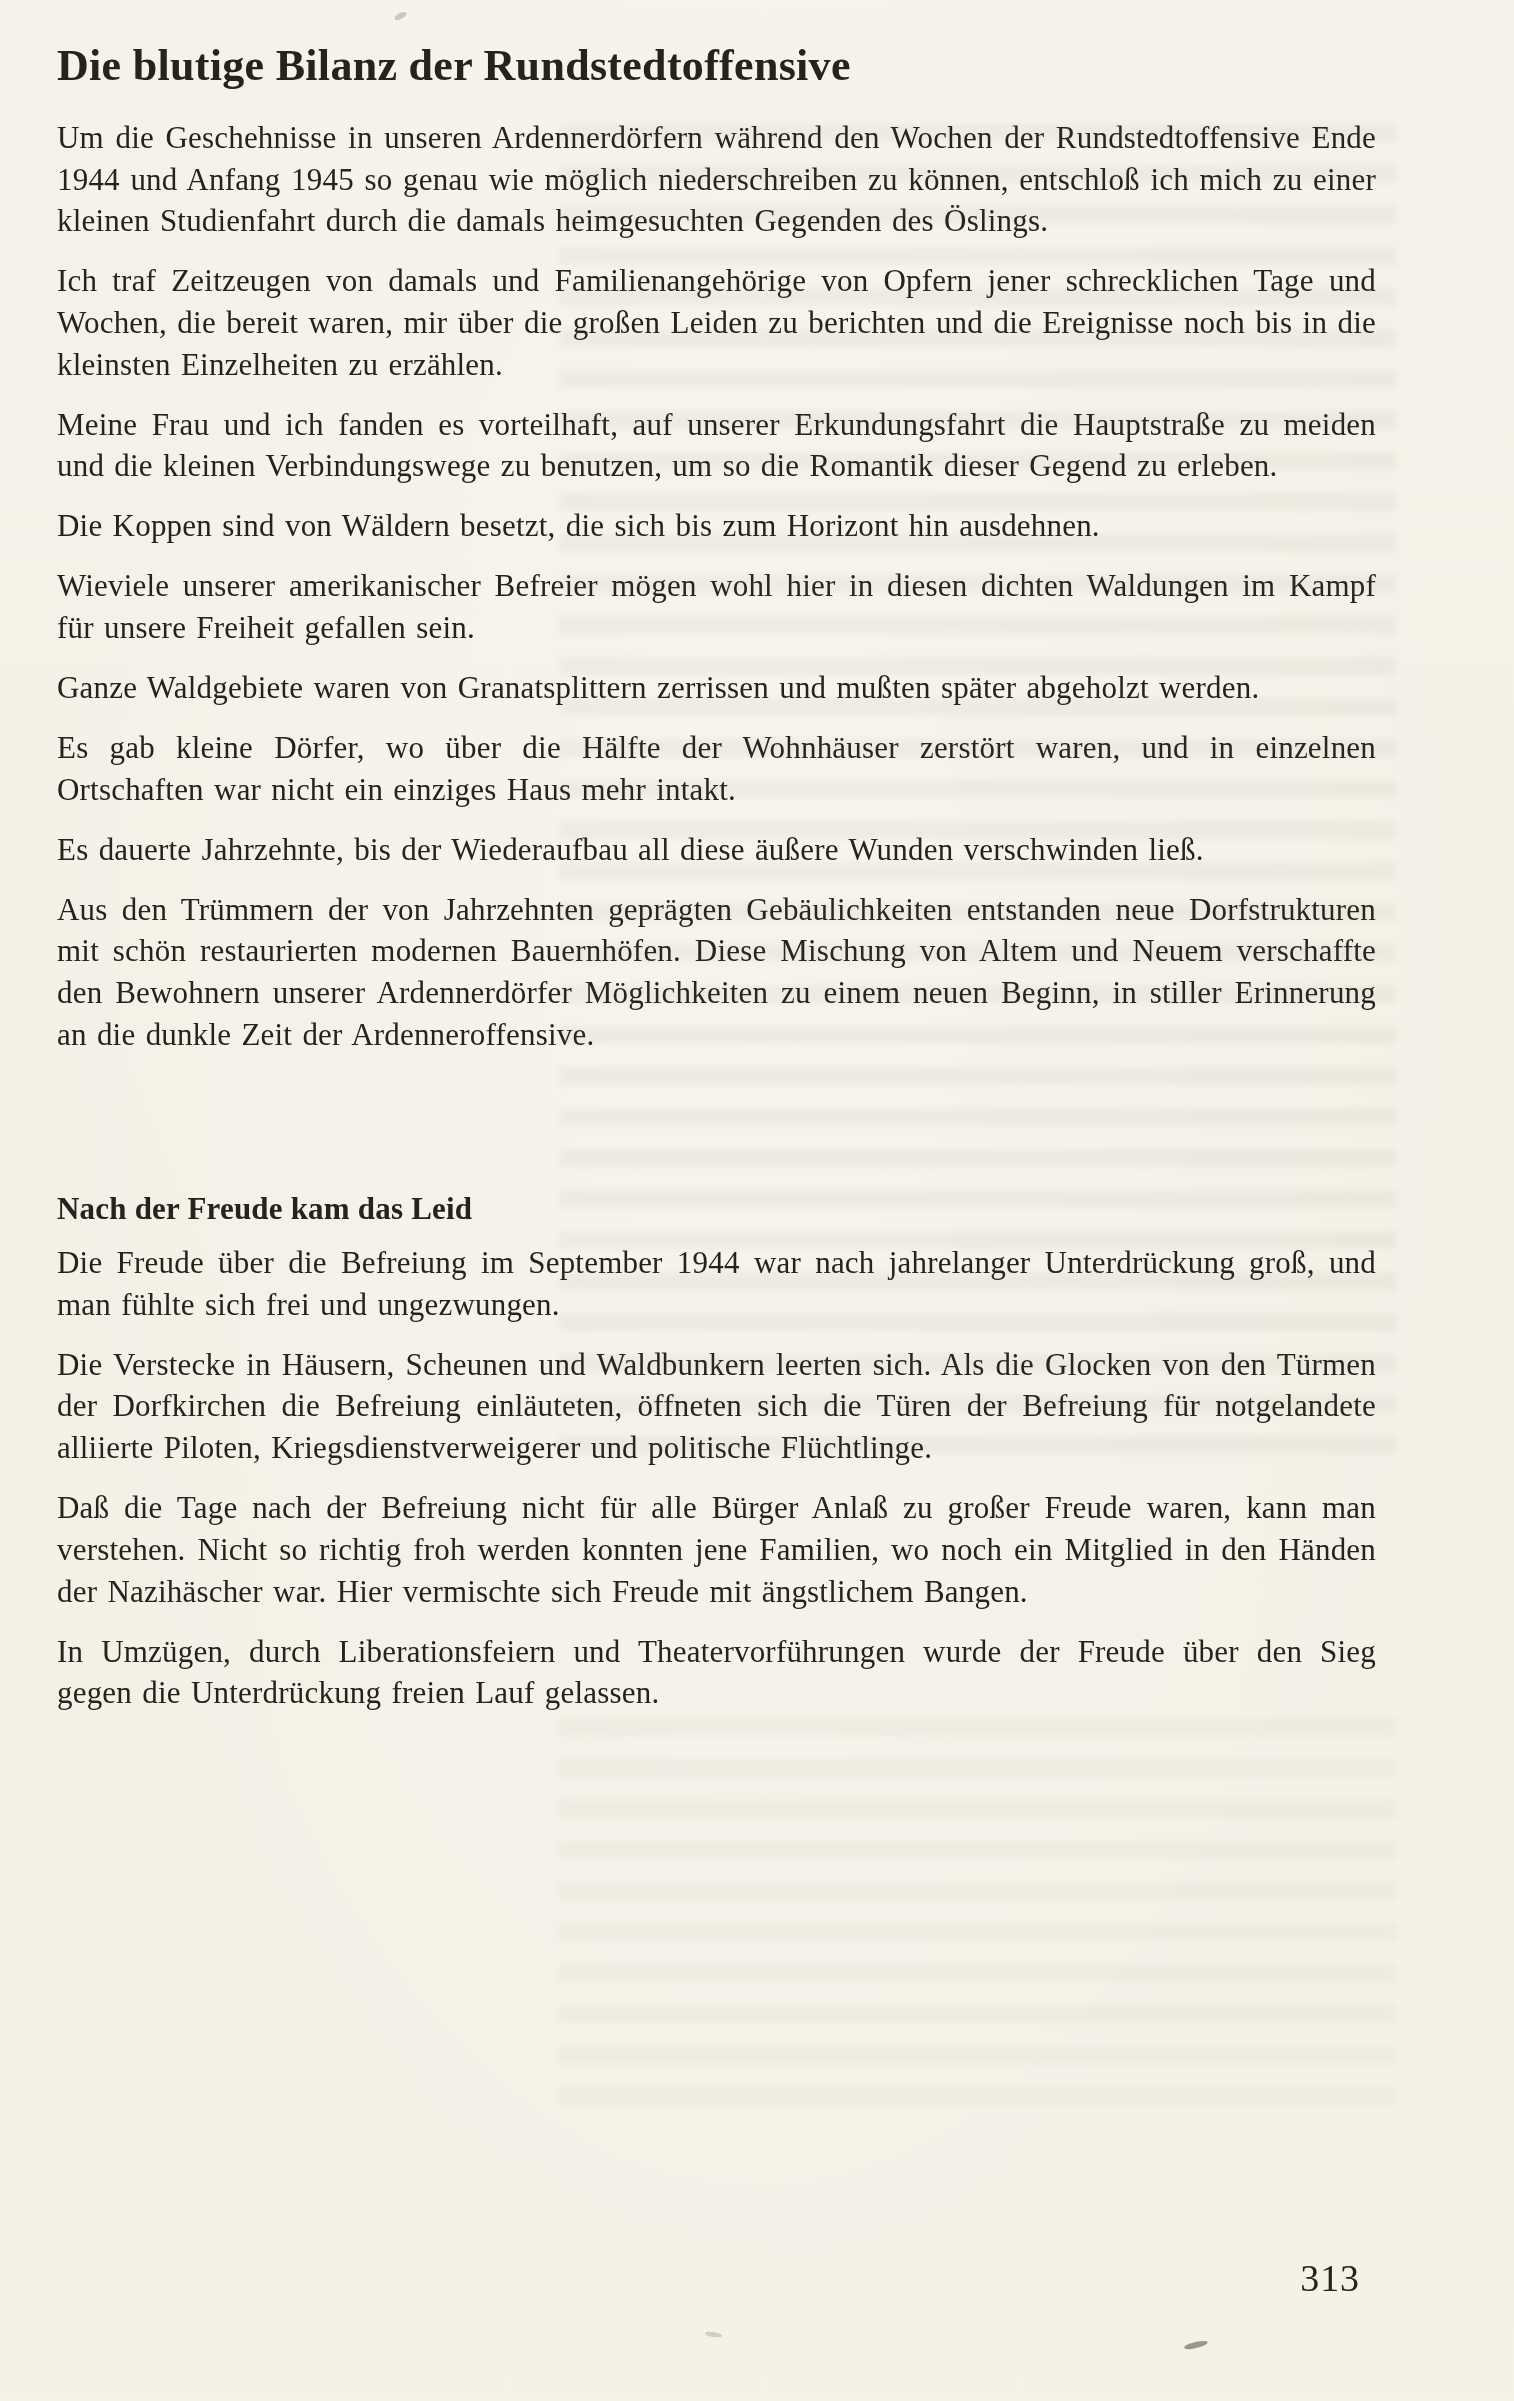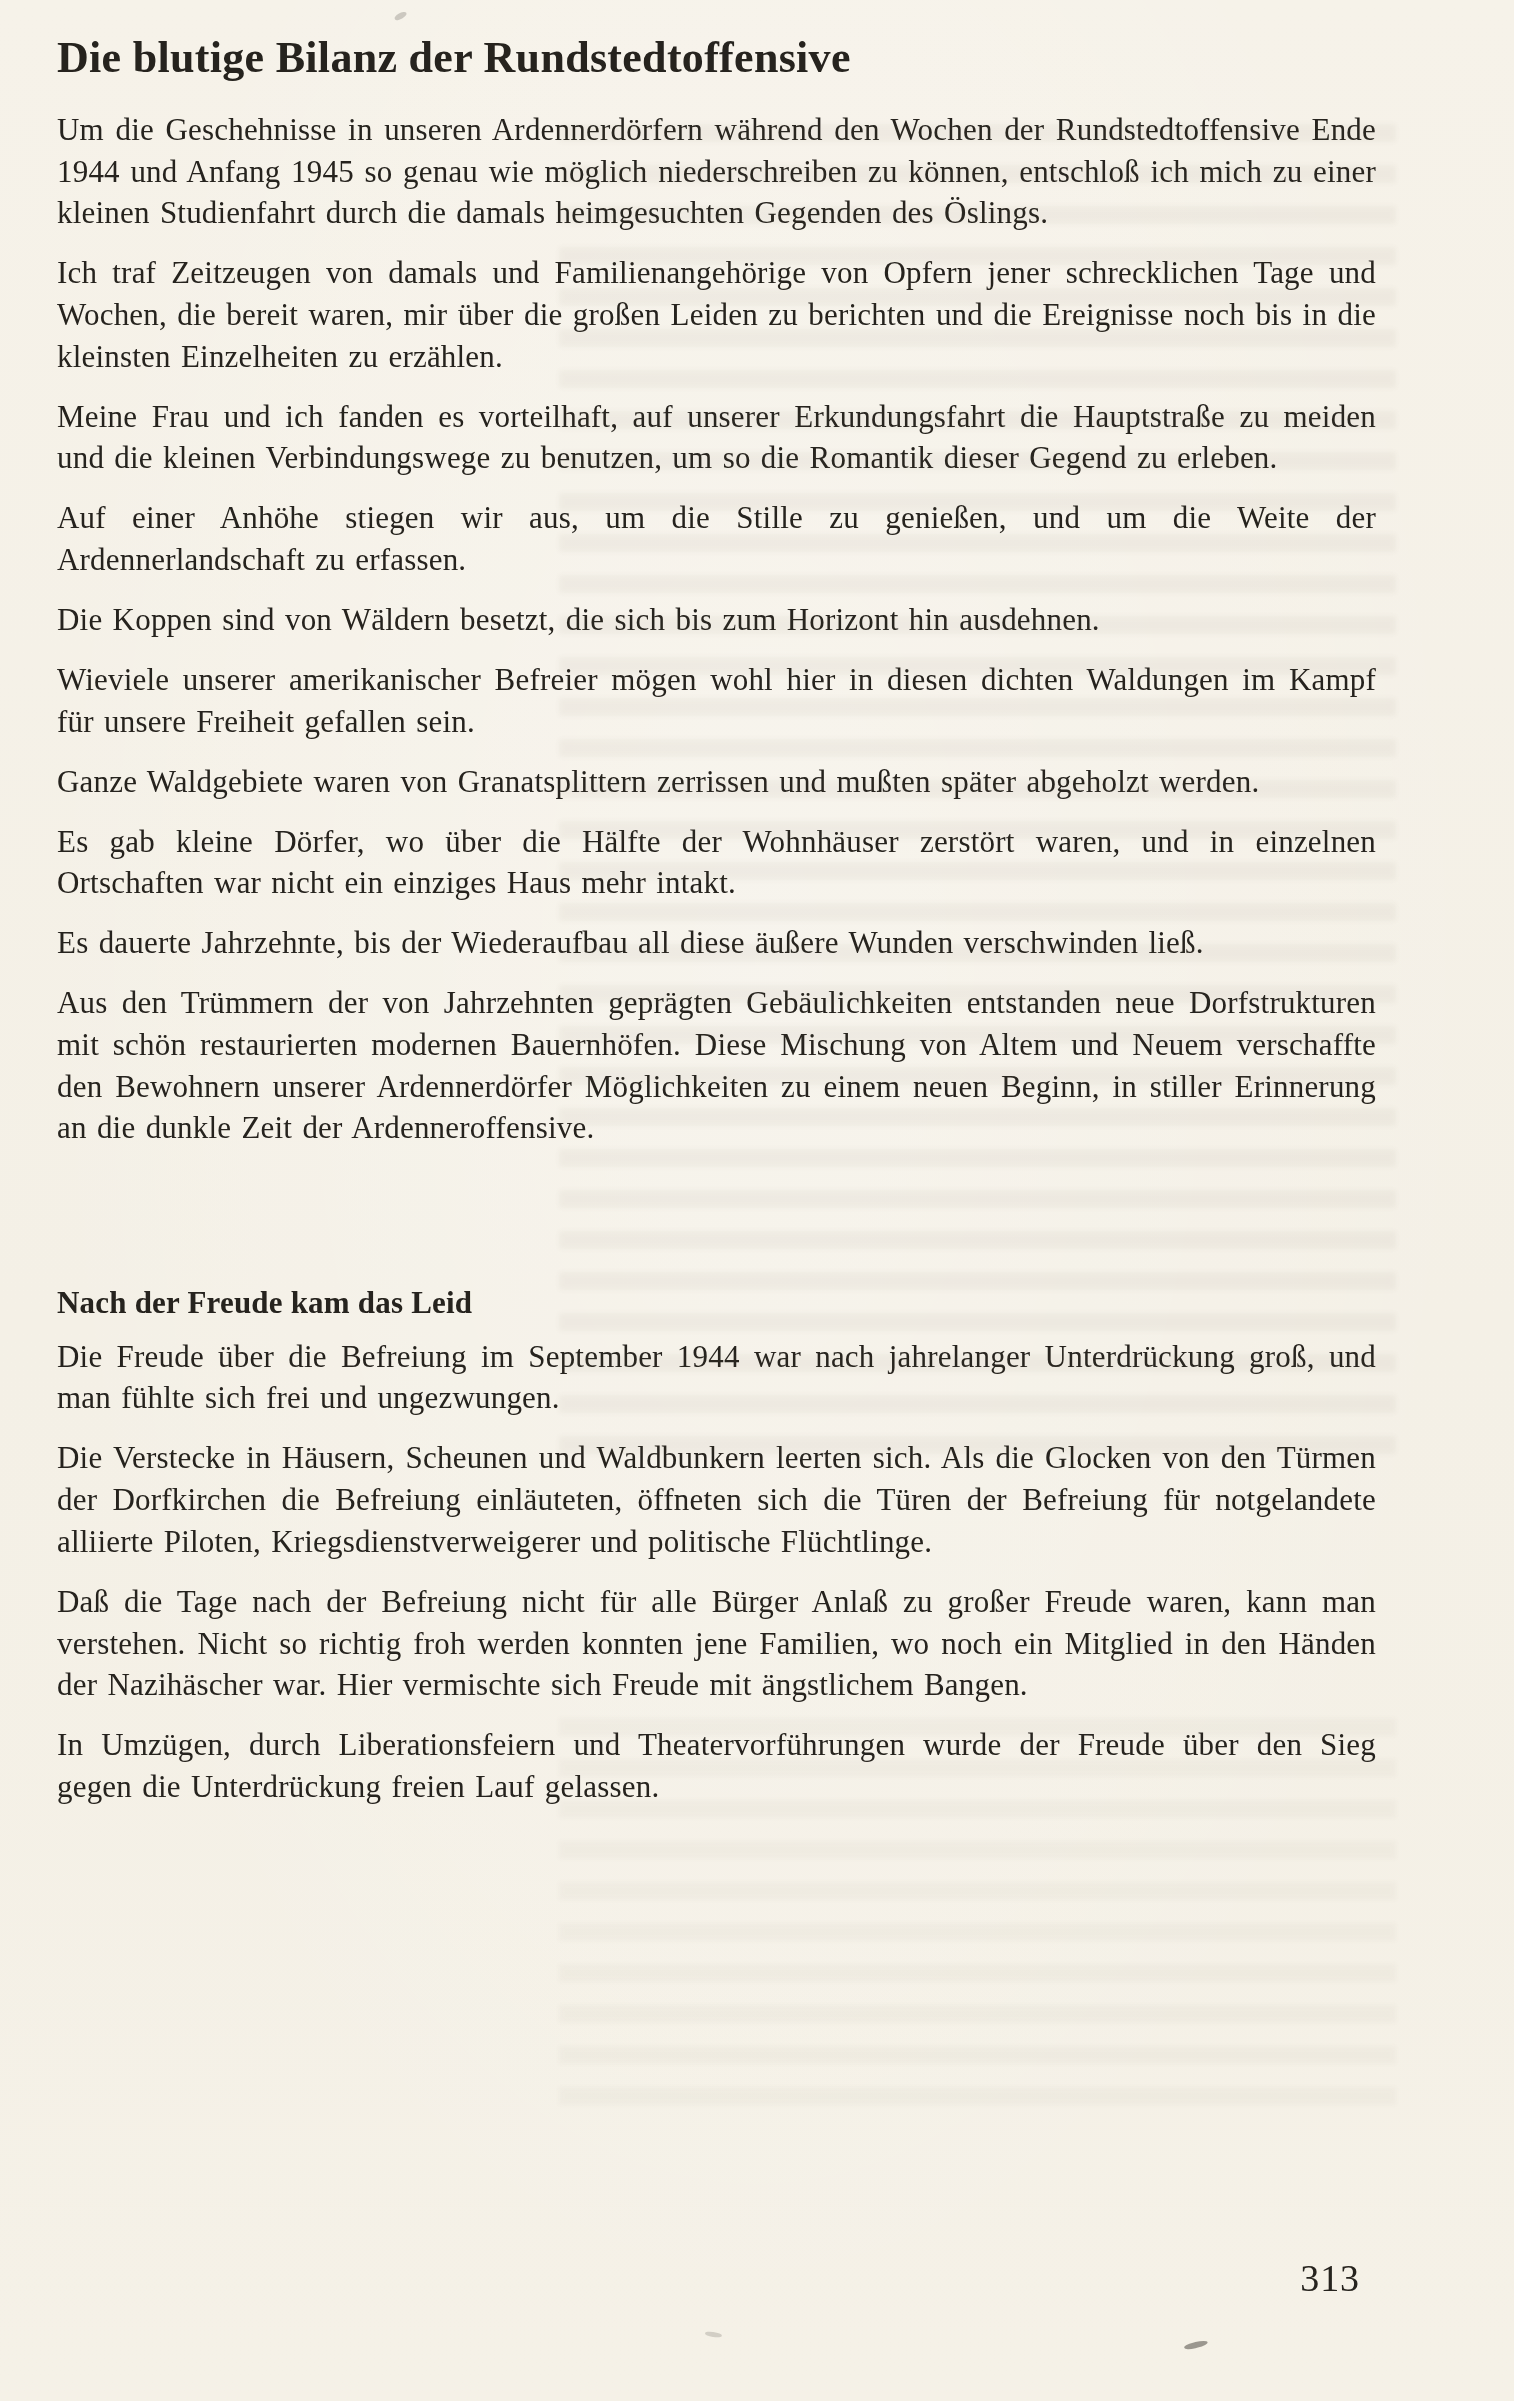--- a/index.html
+++ b/index.html
@@ -12,21 +12,21 @@
     background: #f5f1e8;
     position: relative;
     overflow: hidden;
     font-family: "Liberation Serif", "DejaVu Serif", serif;
     color: #26231e;
   }
   .page {
     position: absolute;
     inset: 0;
     box-sizing: border-box;
-    padding: 32px 139px 0 57px;
+    padding: 40px 139px 0 57px;
     background:
       radial-gradient(ellipse at 50% 40%, rgba(255,255,255,0.25), rgba(0,0,0,0) 70%),
       linear-gradient(180deg, #f6f2e9 0%, #f4f0e6 55%, #f5f1e7 100%);
   }
   .title {
     font-size: 44px;
     font-weight: bold;
     margin: 0 0 26px 0;
     letter-spacing: 0.3px;
   }
@@ -85,21 +85,20 @@
 
   <div class="bleedthrough"></div>
   <div class="bleedthrough lower"></div>
 
   <h1 class="title">Die blutige Bilanz der Rundstedtoffensive</h1>
 
   <div class="body-text">
     <p>Um die Geschehnisse in unseren Ardennerdörfern während den Wochen der Rundstedtoffensive Ende 1944 und Anfang 1945 so genau wie möglich niederschreiben zu können, entschloß ich mich zu einer kleinen Studienfahrt durch die damals heimgesuchten Gegenden des Öslings.</p>
     <p>Ich traf Zeitzeugen von damals und Familienangehörige von Opfern jener schrecklichen Tage und Wochen, die bereit waren, mir über die großen Leiden zu berichten und die Ereignisse noch bis in die kleinsten Einzelheiten zu erzählen.</p>
     <p>Meine Frau und ich fanden es vorteilhaft, auf unserer Erkundungsfahrt die Hauptstraße zu meiden und die kleinen Verbindungswege zu benutzen, um so die Romantik dieser Gegend zu erleben.</p>
-    <p>Auf einer Anhöhe stiegen wir aus, um die Stille zu genießen, und um die Weite der Ardennerlandschaft zu erfassen.</p>
     <p>Die Koppen sind von Wäldern besetzt, die sich bis zum Horizont hin ausdehnen.</p>
     <p>Wieviele unserer amerikanischer Befreier mögen wohl hier in diesen dichten Waldungen im Kampf für unsere Freiheit gefallen sein.</p>
     <p>Ganze Waldgebiete waren von Granatsplittern zerrissen und mußten später abgeholzt werden.</p>
     <p>Es gab kleine Dörfer, wo über die Hälfte der Wohnhäuser zerstört waren, und in einzelnen Ortschaften war nicht ein einziges Haus mehr intakt.</p>
     <p>Es dauerte Jahrzehnte, bis der Wiederaufbau all diese äußere Wunden verschwinden ließ.</p>
     <p>Aus den Trümmern der von Jahrzehnten geprägten Gebäulichkeiten entstanden neue Dorfstrukturen mit schön restaurierten modernen Bauernhöfen. Diese Mischung von Altem und Neuem verschaffte den Bewohnern unserer Ardennerdörfer Möglichkeiten zu einem neuen Beginn, in stiller Erinnerung an die dunkle Zeit der Ardenneroffensive.</p>
   </div>
 
   <div class="body-text">
     <h2 class="subhead">Nach der Freude kam das Leid</h2>

